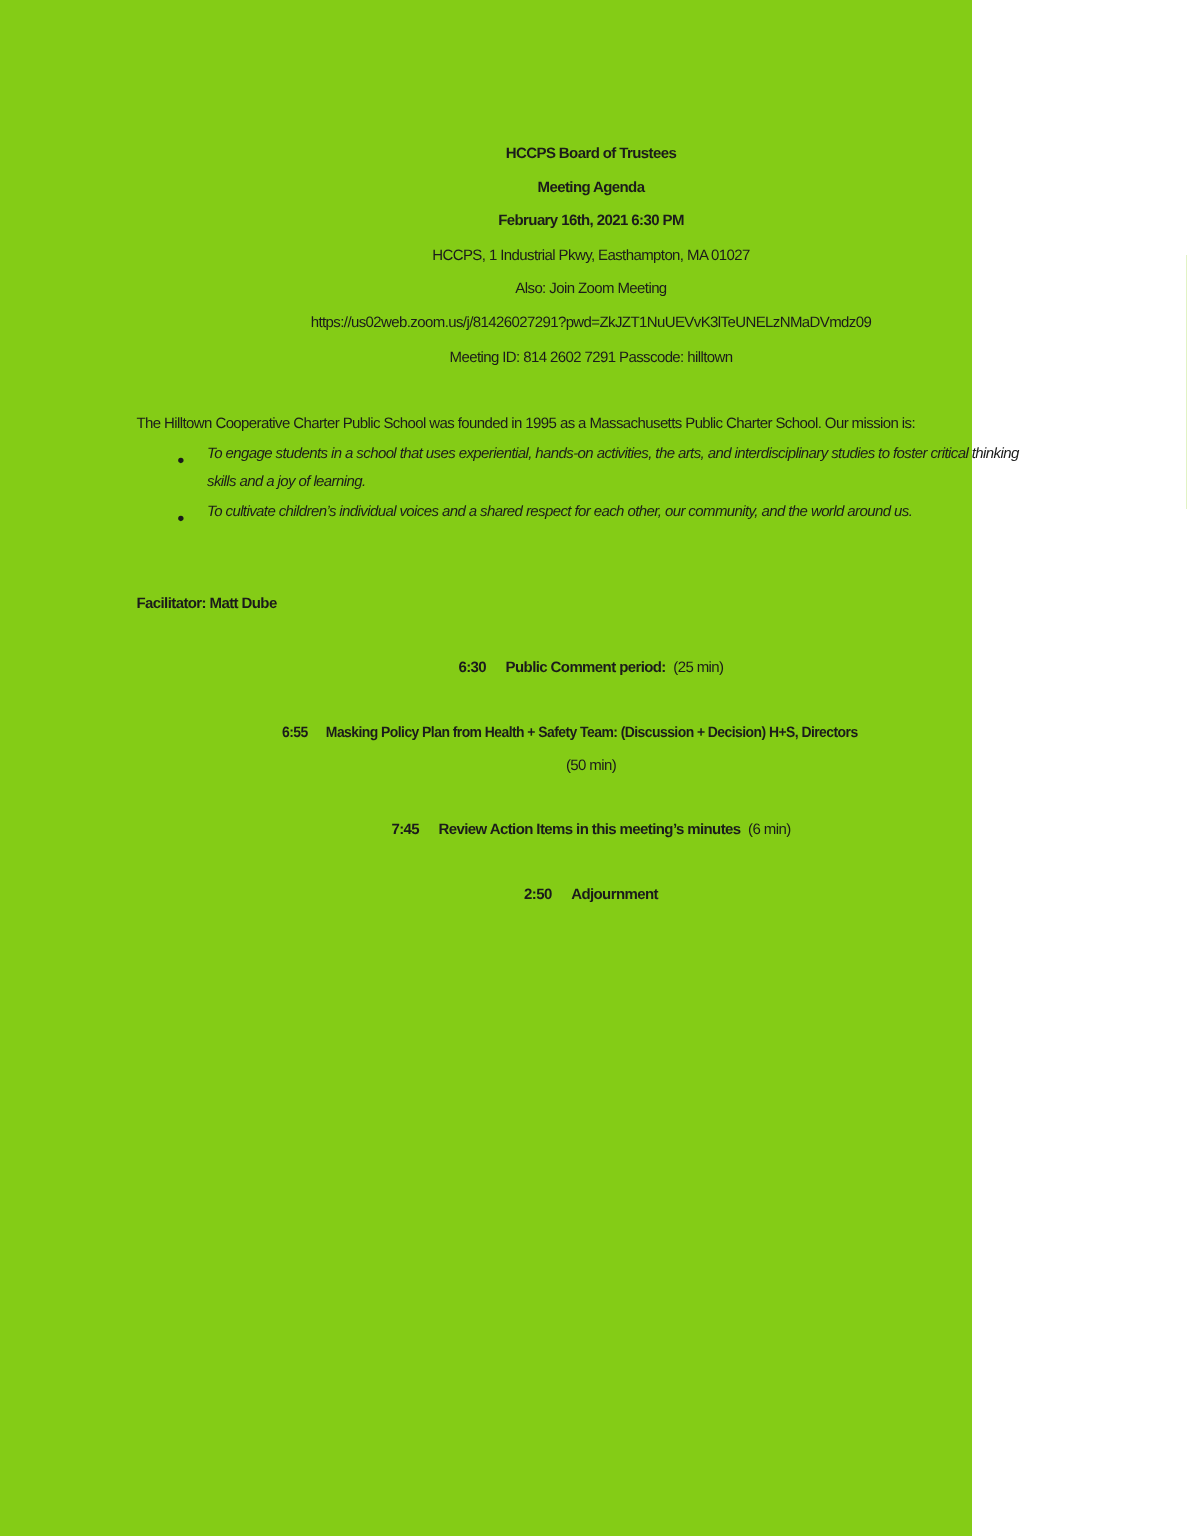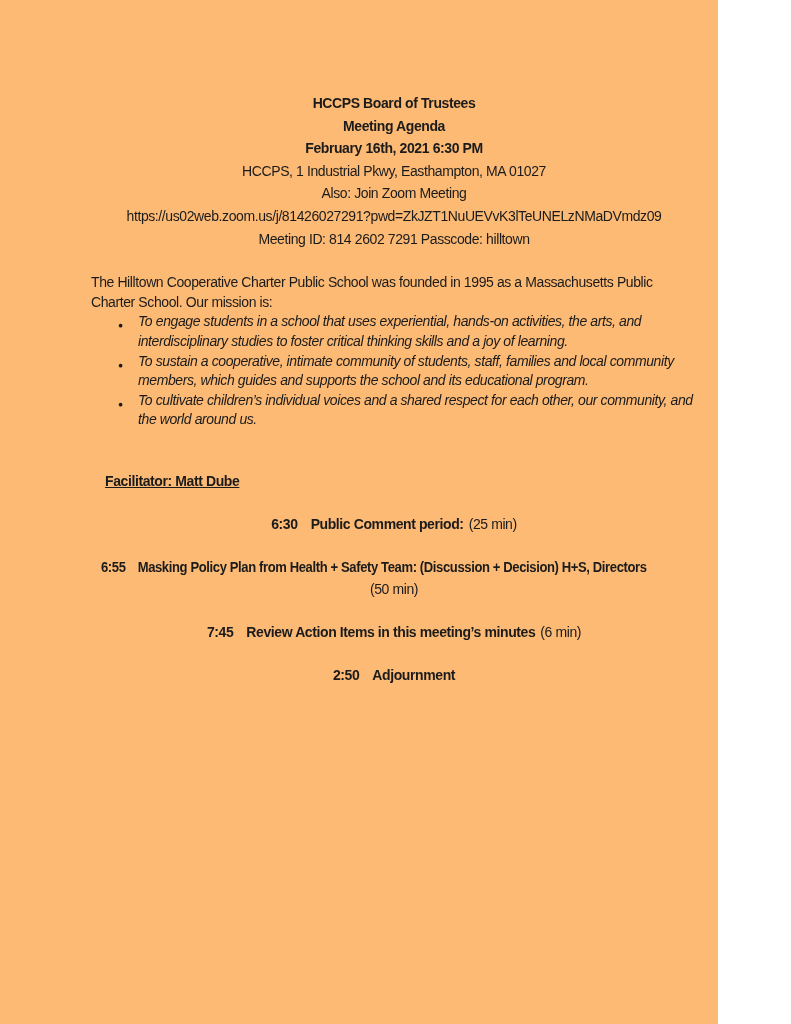--- a/index.html
+++ b/index.html
@@ -3,40 +3,40 @@
 <meta charset="utf-8">
 <style>
   html, body { margin: 0; padding: 0; background: #ffffff; }
   body {
     width: 791px; height: 1024px;
     font-family: "Liberation Sans", sans-serif;
     color: #1b1b1b;
   }
   .page {
     box-sizing: border-box;
-    width: 718px; height: 1024px;
+    width: 648px; height: 1024px;
     padding: 92px 0 0 91px;
-    font-size: 14px;
+    font-size: 10px;
     letter-spacing: -0.4px;
-    background: #fdba74;
+    background: #84cc16;
   }
   .content { width: 606px; }
   .doc-header { text-align: center; line-height: 22.6px; }
   .h-line { margin: 0; }
   .bold { font-weight: bold; }
   .mission { margin-top: 23px; line-height: 19.6px; }
   .mission p { margin: 0; }
   ul.mission-list { margin: 0; padding: 0; list-style: none; }
   ul.mission-list li { position: relative; padding-left: 47px; font-style: italic; }
   ul.mission-list li::before {
     content: "\25CF";
     position: absolute; left: 27px; top: 4px;
     font-size: 8.5px; letter-spacing: 0;
   }
-  .facilitator { margin: 40px 14px 0; font-weight: bold; line-height: 22px; text-decoration: underline; }
+  .facilitator { margin: 40px 0 0; font-weight: bold; line-height: 22px; }
   .agenda-item { margin: 21px 0 0; line-height: 22px; text-align: center; }
   .agenda-item .time { font-weight: bold; margin-right: 13px; }
   .agenda-item .title { font-weight: bold; }
   .agenda-item .duration { margin-left: 5px; font-weight: normal; }
   .agenda-item .duration.block { display: block; margin-left: 0; }
   .fit-line {
     display: inline-block; white-space: nowrap;
     transform: scaleX(0.93); transform-origin: 0 50%;
   }
 </style>
@@ -53,21 +53,20 @@
       <p class="h-line">HCCPS, 1 Industrial Pkwy, Easthampton, MA 01027</p>
       <p class="h-line">Also: Join Zoom Meeting</p>
       <p class="h-line">https://us02web.zoom.us/j/81426027291?pwd=ZkJZT1NuUEVvK3lTeUNELzNMaDVmdz09</p>
       <p class="h-line">Meeting ID: 814 2602 7291 Passcode: hilltown</p>
     </header>
 
     <section class="mission">
       <p>The Hilltown Cooperative Charter Public School was founded in 1995 as a Massachusetts Public Charter School. Our mission is:</p>
       <ul class="mission-list">
         <li>To engage students in a school that uses experiential, hands-on activities, the arts, and interdisciplinary studies to foster critical thinking skills and a joy of learning.</li>
-        <li>To sustain a cooperative, intimate community of students, staff, families and local community members, which guides and supports the school and its educational program.</li>
         <li>To cultivate children’s individual voices and a shared respect for each other, our community, and the world around us.</li>
       </ul>
     </section>
 
     <p class="facilitator">Facilitator: Matt Dube</p>
 
     <p class="agenda-item">
       <span class="time">6:30</span><span class="title">Public Comment period:</span><span class="duration">(25 min)</span>
     </p>
 

